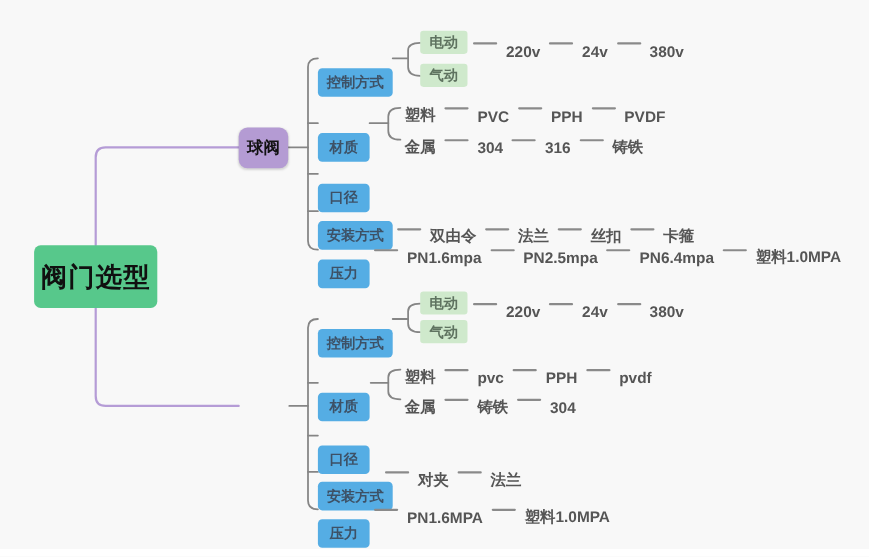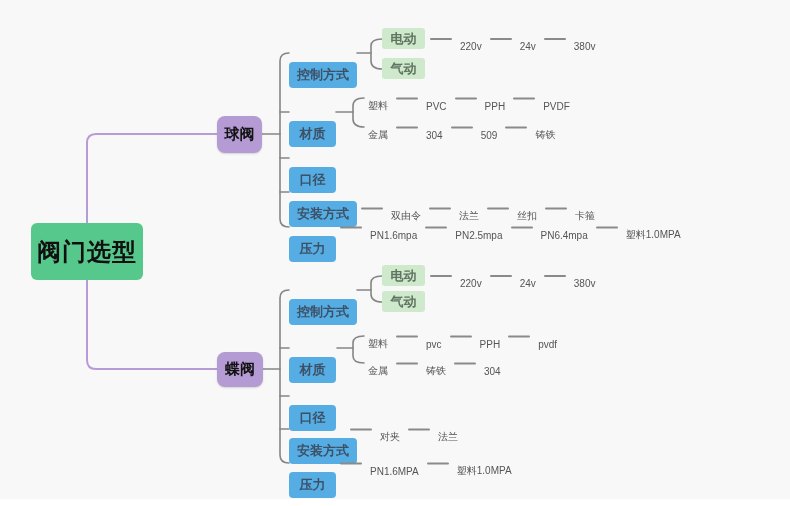--- a/index.html
+++ b/index.html
@@ -20,21 +20,21 @@
   .bottom-strip{position:absolute;left:0;bottom:0;width:790px;height:7px;background:#ffffff;}
   svg.lines{position:absolute;left:0;top:0;width:790px;height:506px;}
 
   .node{position:absolute;display:flex;align-items:center;justify-content:center;box-sizing:border-box;}
   .root{background:var(--green-root);color:#101010;font-weight:bold;font-size:24px;border-radius:6px;letter-spacing:1px;}
   .branch{background:var(--purple);color:#121212;font-weight:bold;font-size:15px;border-radius:8px;box-shadow:0 1px 2px rgba(0,0,0,.15);}
   .cat{background:var(--blue);color:var(--blue-text);font-weight:bold;font-size:13px;border-radius:4px;margin-top:22px;}
   .sub{background:var(--green-leaf);color:var(--green-leaf-text);font-weight:bold;font-size:13px;border-radius:3px;}
 
   .chain{position:absolute;display:flex;align-items:center;gap:8px;transform:translateY(-50%);white-space:nowrap;}
-  .leaf{color:var(--leaf-text);font-weight:normal;font-size:10px;margin-top:15px;}
+  .leaf{color:var(--leaf-text);font-weight:bold;font-size:14px;margin-top:15px;}
   .dash{display:inline-block;width:22px;height:2px;background:#8a8a8a;border-radius:1px;flex:0 0 auto;}
 </style>
 </head>
 <body>
 
 <div class="canvas">
 
   <svg class="lines" viewBox="0 0 790 506">
 
     <g stroke="#b59cd6" stroke-width="2" fill="none" stroke-linecap="round">
@@ -97,21 +97,21 @@
     <span class="leaf">PPH</span>
     <span class="dash"></span>
     <span class="leaf">PVDF</span>
   </div>
 
   <div class="chain" style="left:368px;top:127px;">
     <span class="leaf">金属</span>
     <span class="dash"></span>
     <span class="leaf">304</span>
     <span class="dash"></span>
-    <span class="leaf">509</span>
+    <span class="leaf">316</span>
     <span class="dash"></span>
     <span class="leaf">铸铁</span>
   </div>
 
   <div class="node cat" style="left:289px;top:145px;width:47px;height:26px;">口径</div>
 
   <div class="node cat" style="left:289px;top:179px;width:68px;height:26px;">安装方式</div>
 
   <div class="chain" style="left:361px;top:208px;">
     <span class="dash"></span>
@@ -130,21 +130,20 @@
     <span class="dash"></span>
     <span class="leaf">PN1.6mpa</span>
     <span class="dash"></span>
     <span class="leaf">PN2.5mpa</span>
     <span class="dash"></span>
     <span class="leaf">PN6.4mpa</span>
     <span class="dash"></span>
     <span class="leaf">塑料1.0MPA</span>
   </div>
 
-  <div class="node branch" style="left:217px;top:352px;width:46px;height:35px;">蝶阀</div>
 
   <div class="node cat" style="left:289px;top:277px;width:68px;height:26px;">控制方式</div>
   <div class="node sub" style="left:382px;top:265px;width:43px;height:21px;">电动</div>
   <div class="node sub" style="left:382px;top:291px;width:43px;height:21px;">气动</div>
 
   <div class="chain" style="left:430px;top:276px;">
     <span class="dash"></span>
     <span class="leaf">220v</span>
     <span class="dash"></span>
     <span class="leaf">24v</span>

